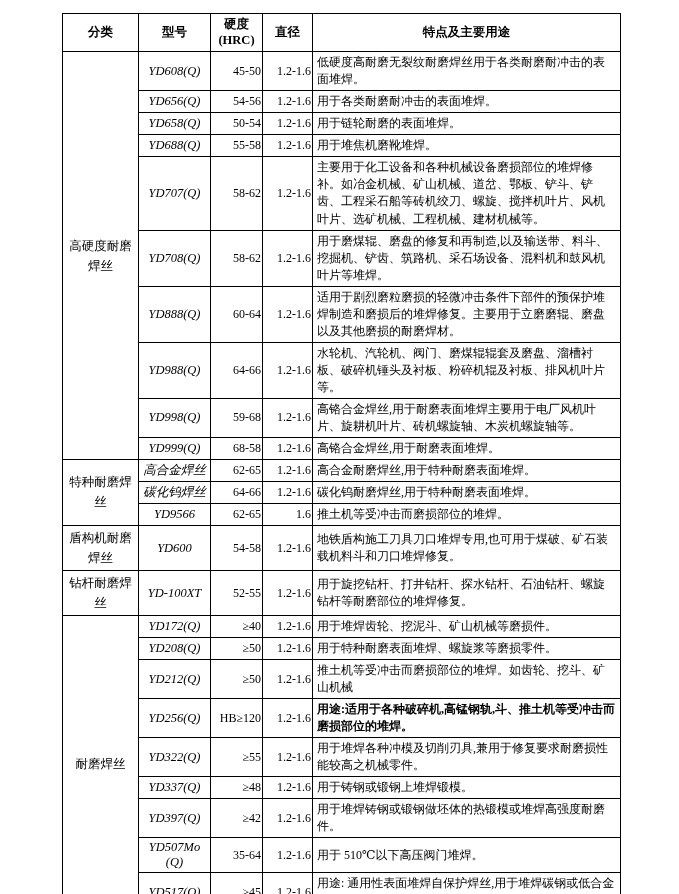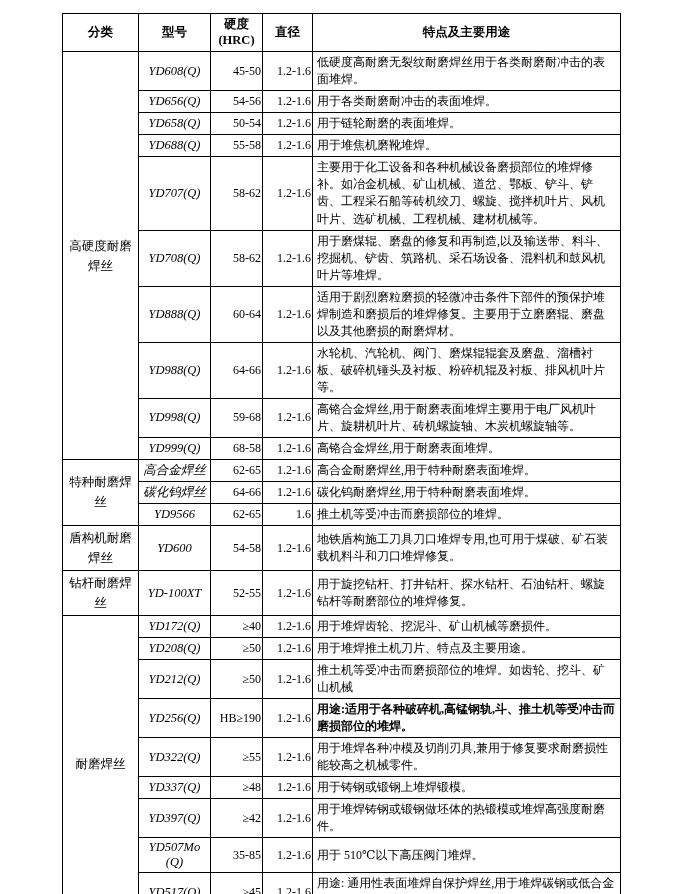--- a/index.html
+++ b/index.html
@@ -186,31 +186,31 @@
           <td class="cat" rowspan="9">耐磨焊丝</td>
           <td class="mod">YD172(Q)</td>
           <td class="hrd">≥40</td>
           <td class="dia">1.2-1.6</td>
           <td class="feat">用于堆焊齿轮、挖泥斗、矿山机械等磨损件。</td>
         </tr>
         <tr>
           <td class="mod">YD208(Q)</td>
           <td class="hrd">≥50</td>
           <td class="dia">1.2-1.6</td>
-          <td class="feat">用于堆焊推土机刀片、特点及主要用途。</td>
+          <td class="feat">用于特种耐磨表面堆焊、螺旋浆等磨损零件。</td>
         </tr>
         <tr>
           <td class="mod">YD212(Q)</td>
           <td class="hrd">≥50</td>
           <td class="dia">1.2-1.6</td>
           <td class="feat">推土机等受冲击而磨损部位的堆焊。如齿轮、挖斗、矿山机械</td>
         </tr>
         <tr>
           <td class="mod">YD256(Q)</td>
-          <td class="hrd">HB≥190</td>
+          <td class="hrd">HB≥120</td>
           <td class="dia">1.2-1.6</td>
           <td class="feat bold">用途:适用于各种破碎机,高锰钢轨,斗、推土机等受冲击而磨损部位的堆焊。</td>
         </tr>
         <tr>
           <td class="mod">YD322(Q)</td>
           <td class="hrd">≥55</td>
           <td class="dia">1.2-1.6</td>
           <td class="feat">用于堆焊各种冲模及切削刃具,兼用于修复要求耐磨损性能较高之机械零件。</td>
         </tr>
         <tr>
@@ -220,21 +220,21 @@
           <td class="feat">用于铸钢或锻钢上堆焊锻模。</td>
         </tr>
         <tr>
           <td class="mod">YD397(Q)</td>
           <td class="hrd">≥42</td>
           <td class="dia">1.2-1.6</td>
           <td class="feat">用于堆焊铸钢或锻钢做坯体的热锻模或堆焊高强度耐磨件。</td>
         </tr>
         <tr>
           <td class="mod">YD507Mo(Q)</td>
-          <td class="hrd">35-85</td>
+          <td class="hrd">35-64</td>
           <td class="dia">1.2-1.6</td>
           <td class="feat">用于 510℃以下高压阀门堆焊。</td>
         </tr>
         <tr>
           <td class="mod">YD517(Q)</td>
           <td class="hrd">≥45</td>
           <td class="dia">1.2-1.6</td>
           <td class="feat">用途: 通用性表面堆焊自保护焊丝,用于堆焊碳钢或低合金钢的轴、过热蒸汽阀件、搅拌机叶片等耐磨件堆焊。</td>
         </tr>
       </tbody>

